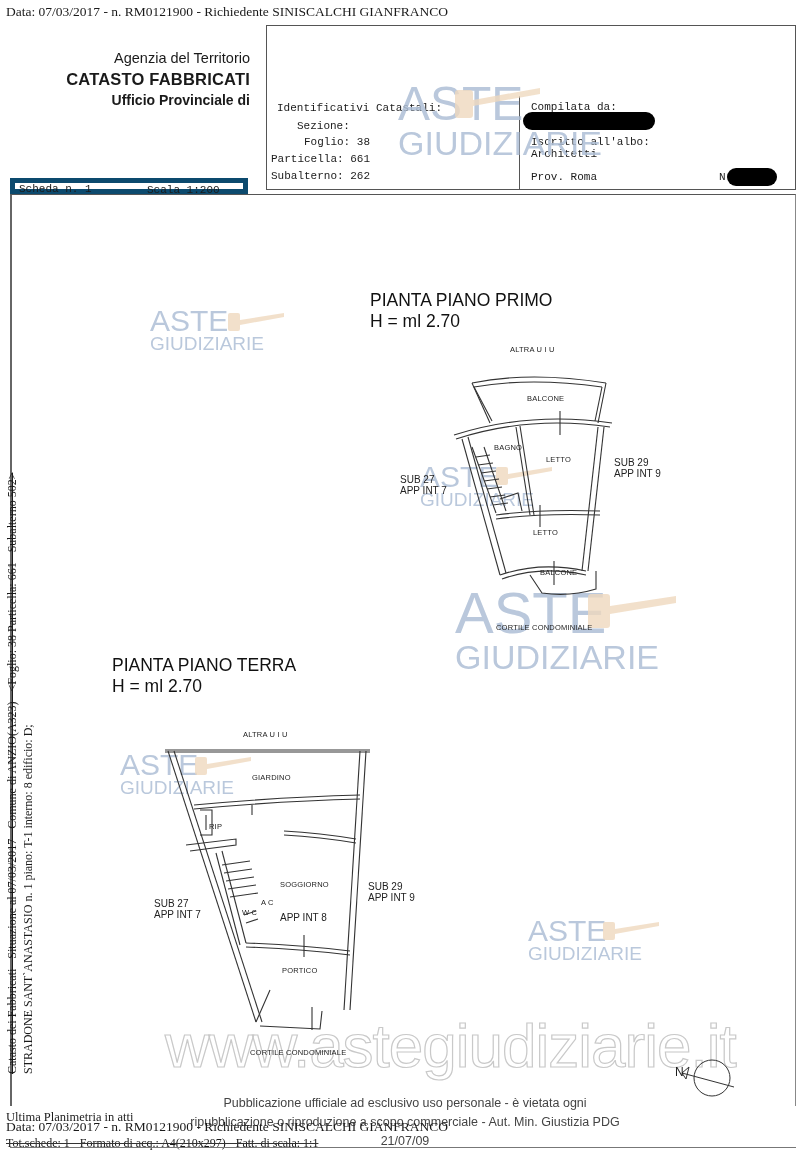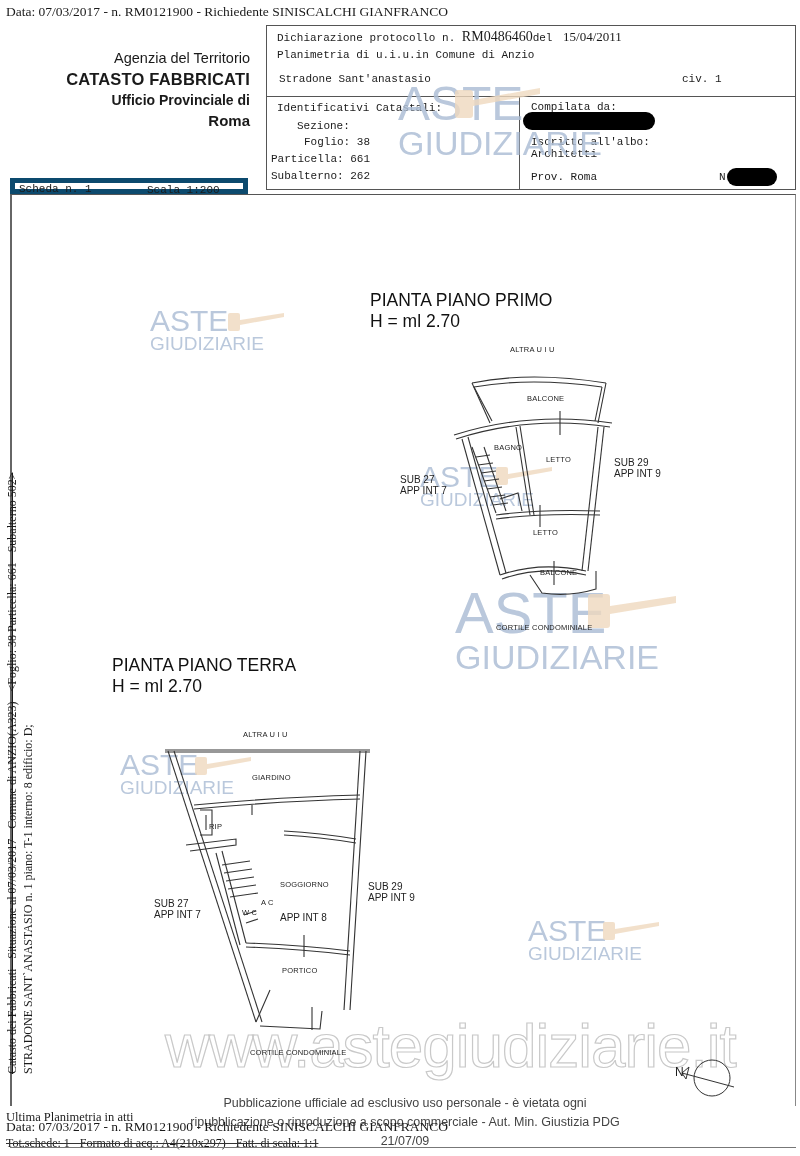--- a/index.html
+++ b/index.html
@@ -49,34 +49,23 @@
   </style>
 </head>
 <body class="serif">
 
 <div id="top-header" class="abs serif">Data: 07/03/2017 -  n. RM0121900 - Richiedente SINISCALCHI GIANFRANCO</div>
 
 <div id="agency" class="abs sans">
   <div class="l1">Agenzia del Territorio</div>
   <div class="l2">CATASTO FABBRICATI</div>
   <div class="l3">Ufficio Provinciale di</div>
-  <div class="l4">Roma</div>
 </div>
 
 <div id="info-box" class="abs mono">
-  <div id="info-top">
-    <div class="row" style="left:10px; top:3px;">
-      <span>Dichiarazione protocollo n.</span>
-      <span class="serif" style="font-size:14px;">RM0486460</span><span>del</span>
-      <span class="serif" style="font-size:13px; margin-left:4px;">15/04/2011</span>
-    </div>
-    <div class="row" style="left:10px; top:23px;">Planimetria di u.i.u.in Comune di Anzio</div>
-    <div class="row" style="left:12px; top:47px;">Stradone Sant'anastasio</div>
-    <div class="row" style="left:415px; top:47px;">civ. 1</div>
-  </div>
   <div id="info-left">
     <div class="row" style="left:10px; top:6px;">Identificativi Catastali:</div>
     <div class="row" style="left:30px; top:24px;">Sezione:</div>
     <div class="row" style="left:37px; top:40px;">
       <span>Foglio:</span>
       <span>38</span>
     </div>
     <div class="row" style="left:4px; top:57px;">
       <span>Particella:</span>
       <span>661</span>

